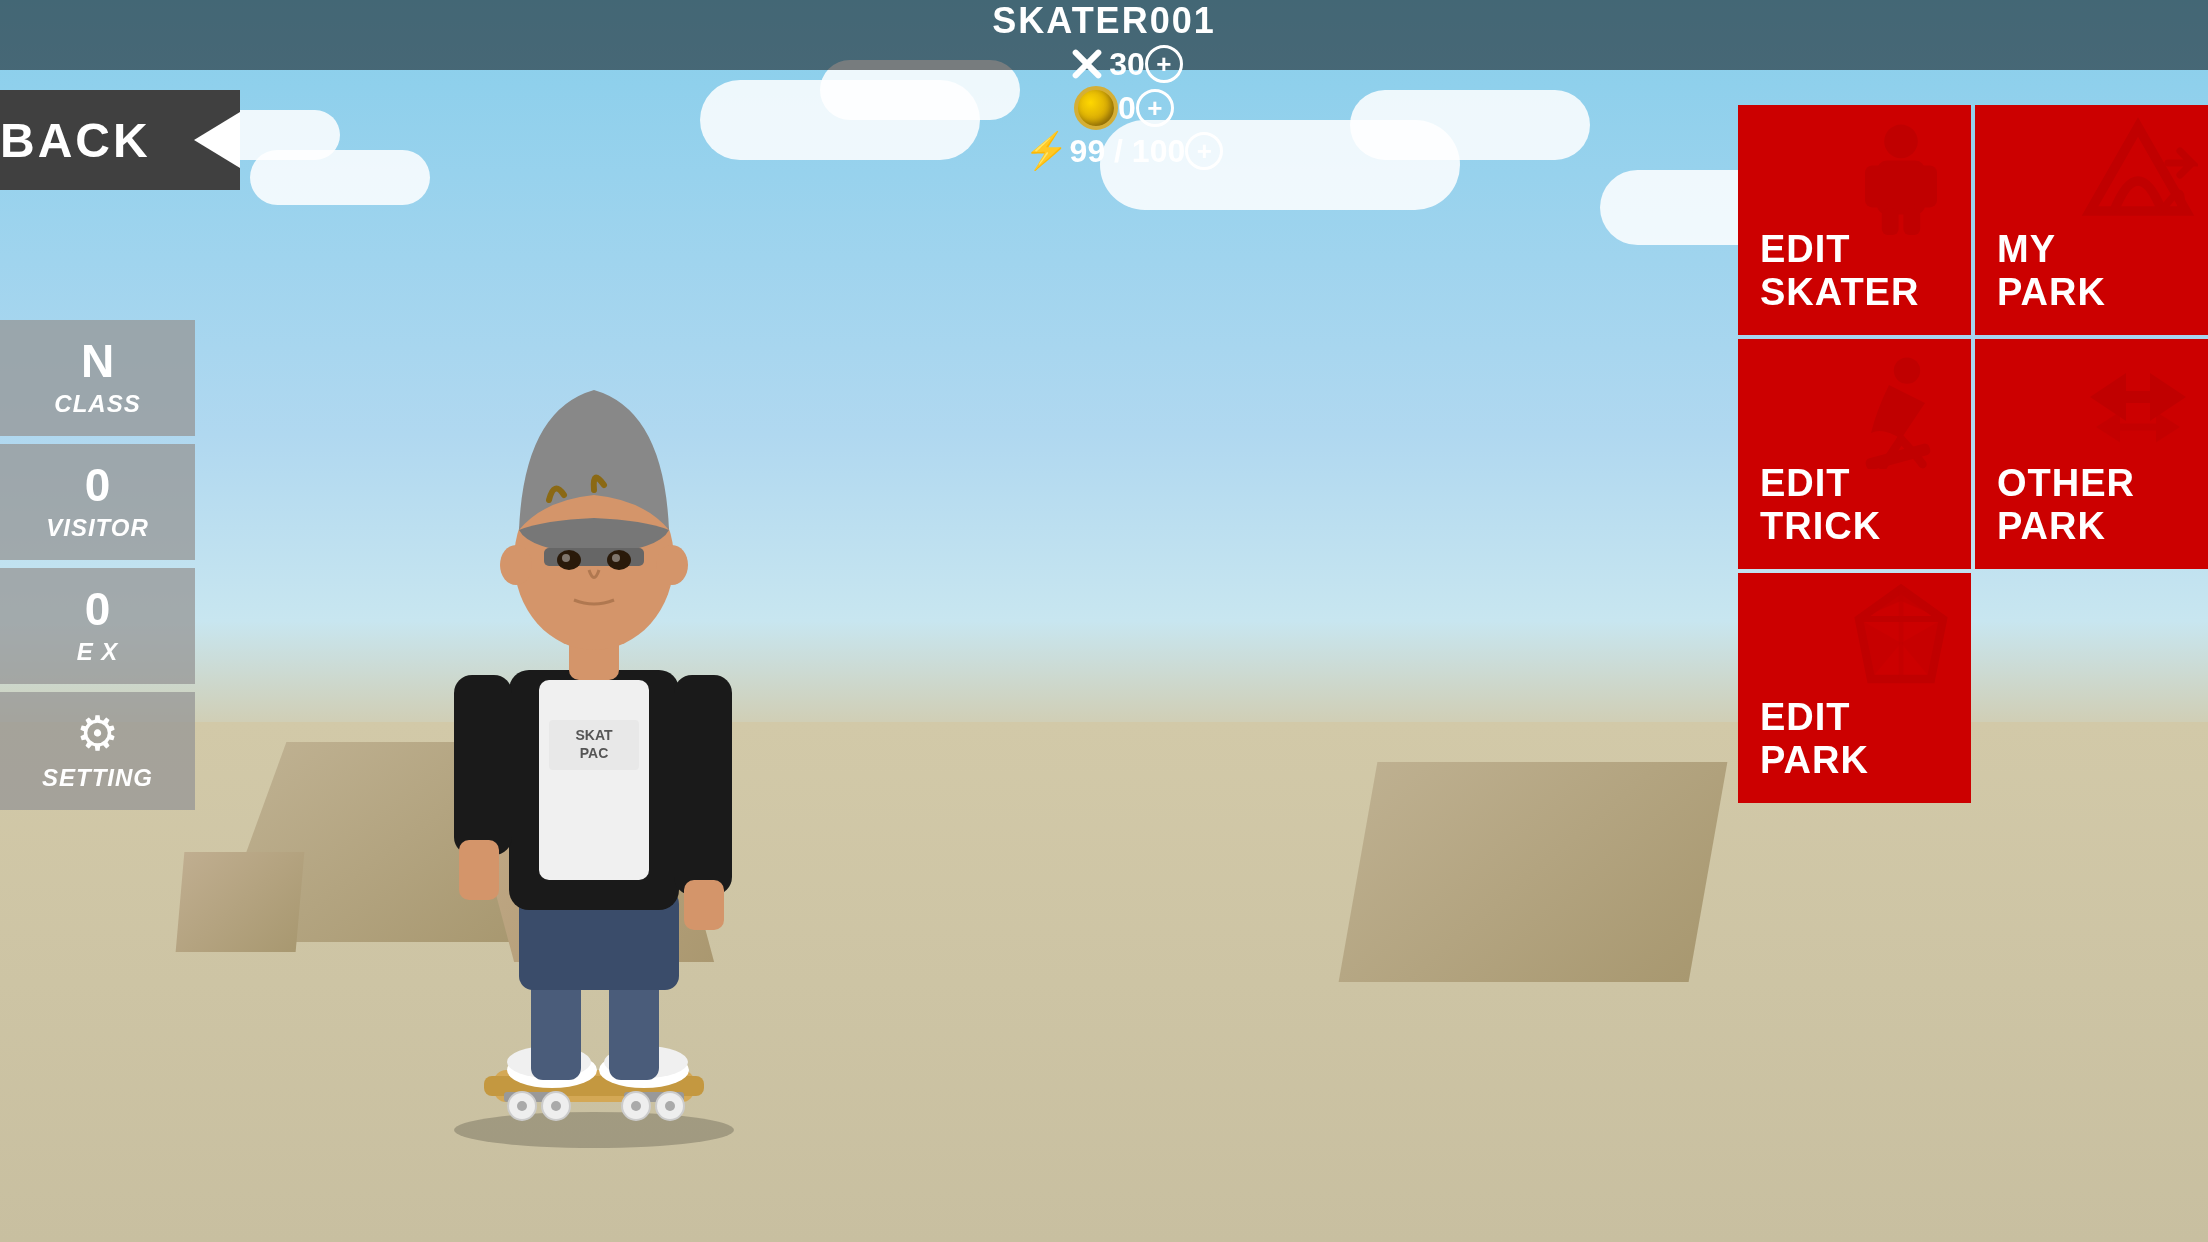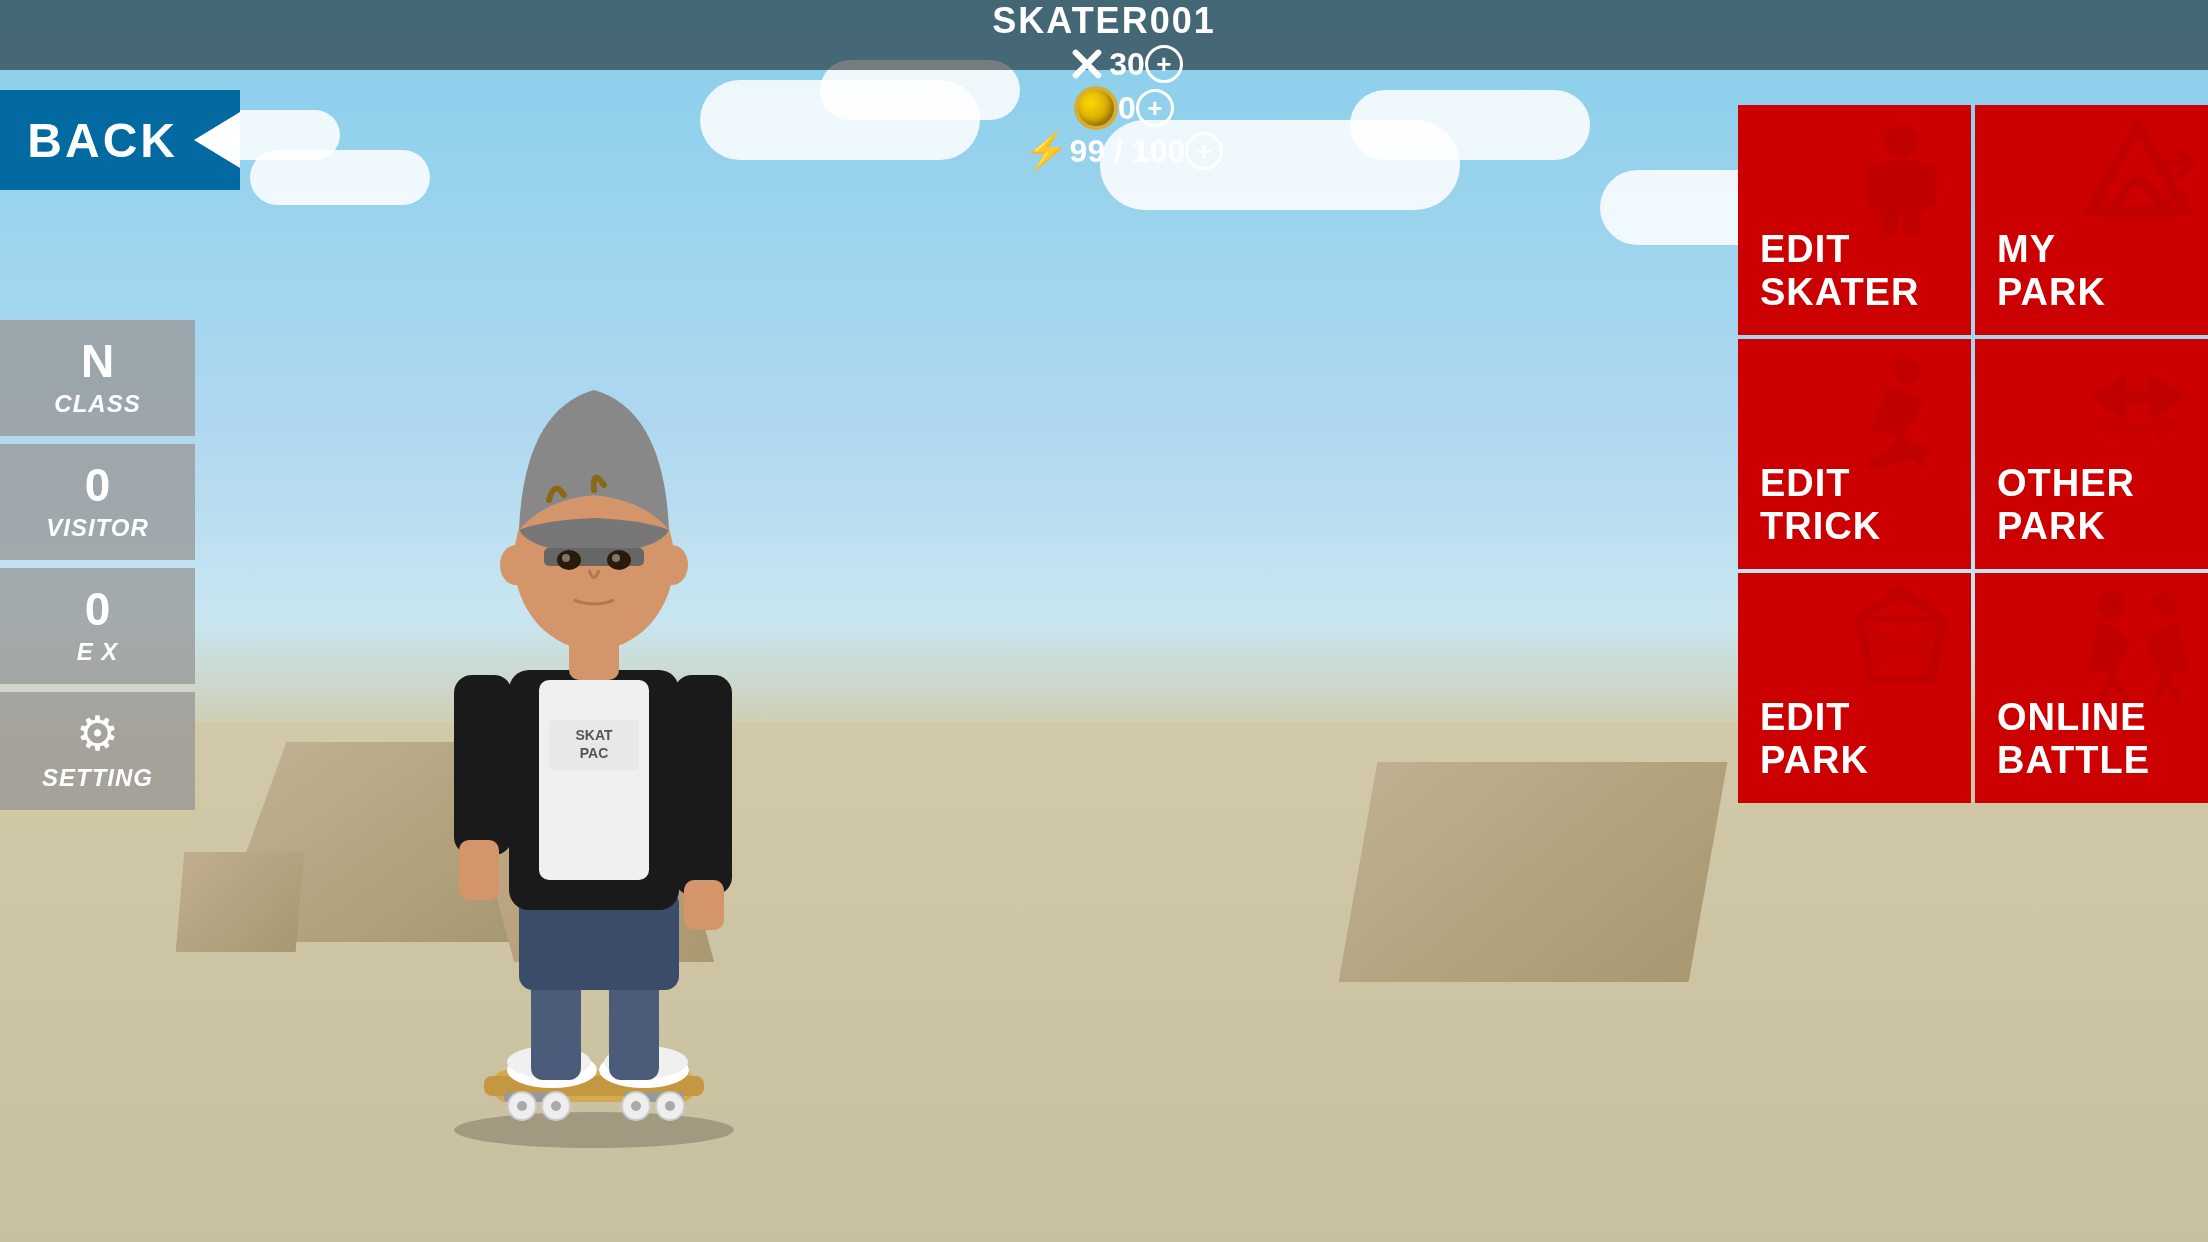--- a/index.html
+++ b/index.html
@@ -111,24 +111,24 @@
       font-weight: 900;
     }
 
     
     #back-btn {
       position: absolute;
       top: 90px;
       left: 0;
       width: 240px;
       height: 100px;
-      background: #0369a1;
-      display: flex;
-      align-items: center;
-      justify-content: flex-end;
+      background: #404040;
+      display: flex;
+      align-items: center;
+      justify-content: space-between;
       gap: 16px;
       cursor: pointer;
       z-index: 10;
     }
 
     #back-btn span {
       color: white;
       font-size: 48px;
       font-weight: 900;
       letter-spacing: 3px;
@@ -456,30 +456,13 @@
         <polygon points="50,5 85,30 75,80 25,80 15,30" fill="none" stroke="#AA0000" stroke-width="7"></polygon>
         <polygon points="50,5 85,30 50,15 15,30" fill="#AA0000" opacity="0.6"></polygon>
         <polygon points="85,30 75,80 50,50 25,80 15,30 50,50" fill="#AA0000" opacity="0.4"></polygon>
         <line x1="15" y1="30" x2="85" y2="30" stroke="#AA0000" stroke-width="5"></line>
         <line x1="50" y1="5" x2="50" y2="80" stroke="#AA0000" stroke-width="4" opacity="0.5"></line>
       </svg>
     </div>
     <span class="menu-btn-label">EDIT<br>PARK</span>
   </div>
 
-  <div class="menu-btn">
-    <div class="btn-silhouette">
-      <svg width="120" height="120" viewBox="0 0 100 100">
-
-        <circle cx="28" cy="18" r="11" fill="#AA0000"></circle>
-        <path d="M18 30 Q10 55 8 75 Q18 70 28 78 Q38 65 44 48Z" fill="#AA0000"></path>
-        <path d="M28 78 Q22 92 20 100" stroke="#AA0000" stroke-width="6" fill="none" stroke-linecap="round"></path>
-        <path d="M28 78 Q36 90 40 98" stroke="#AA0000" stroke-width="6" fill="none" stroke-linecap="round"></path>
-
-        <circle cx="72" cy="18" r="11" fill="#AA0000" opacity="0.7"></circle>
-        <path d="M56 48 Q62 65 72 78 Q82 70 92 75 Q90 55 82 30Z" fill="#AA0000" opacity="0.7"></path>
-        <path d="M72 78 Q66 92 64 100" stroke="#AA0000" stroke-width="6" fill="none" stroke-linecap="round" opacity="0.7"></path>
-        <path d="M72 78 Q80 90 84 98" stroke="#AA0000" stroke-width="6" fill="none" stroke-linecap="round" opacity="0.7"></path>
-      </svg>
-    </div>
-    <span class="menu-btn-label">ONLINE<br>BATTLE</span>
-  </div>
 </div>
 
 </body></html>

